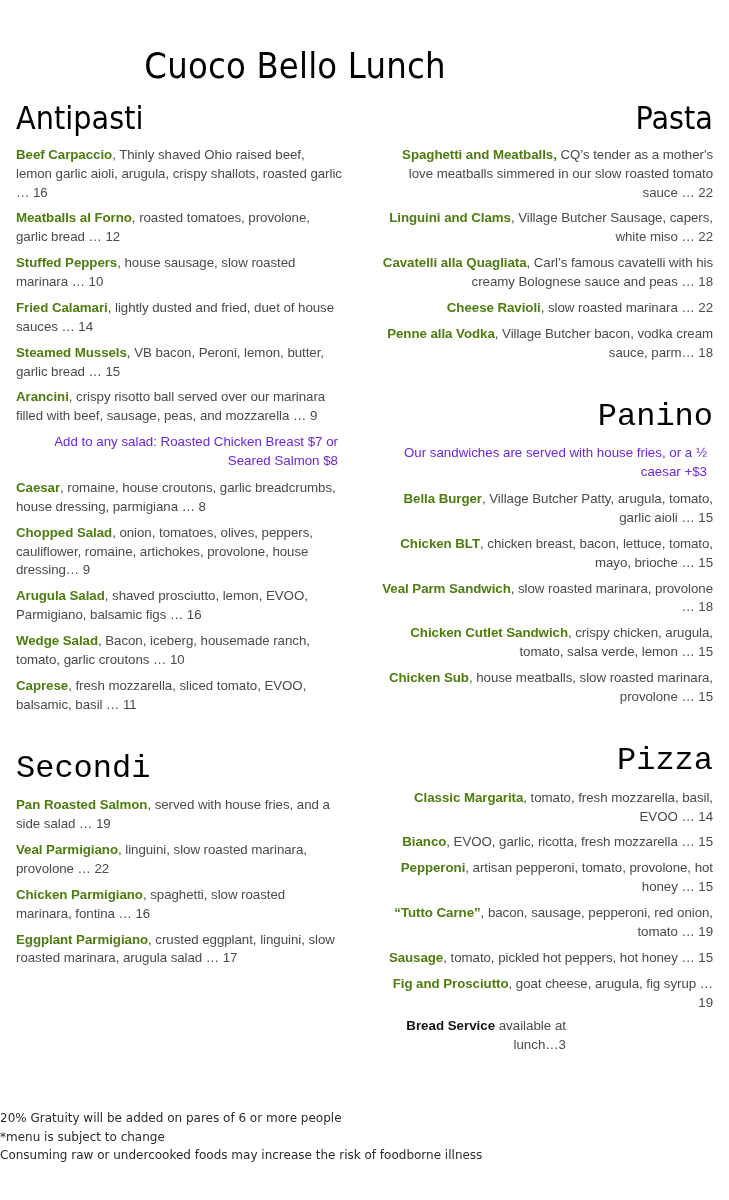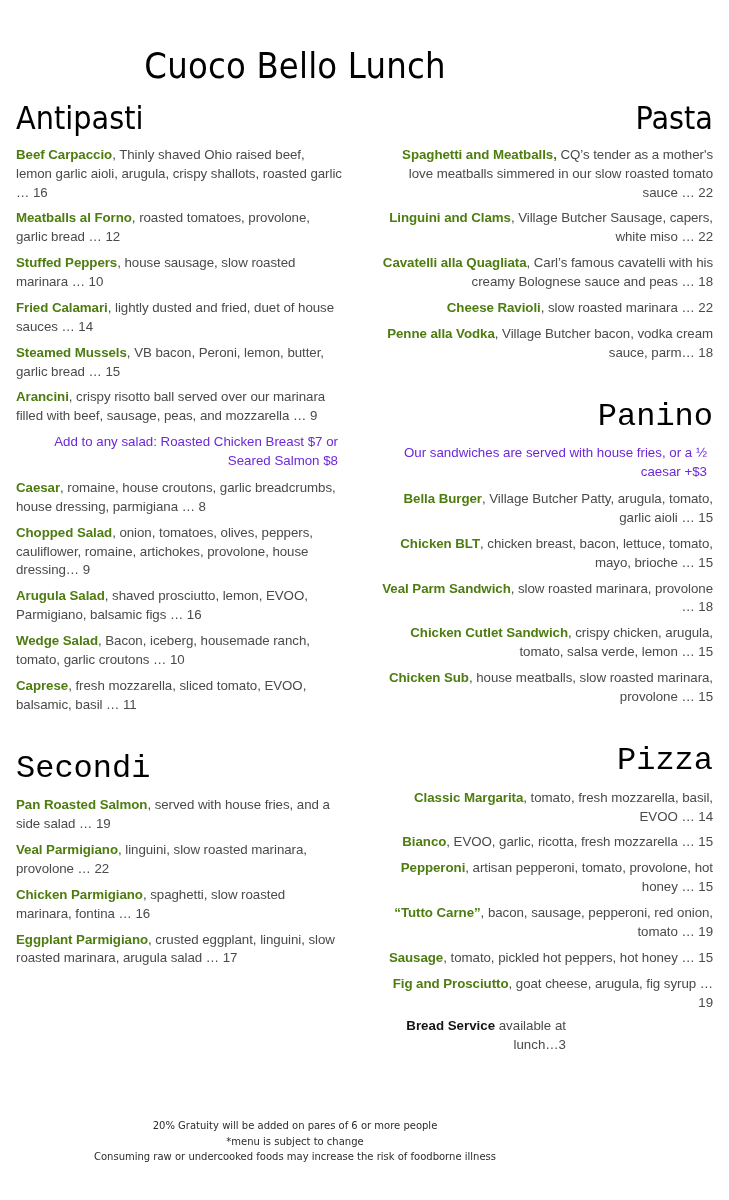--- a/index.html
+++ b/index.html
@@ -117,23 +117,23 @@
     font-weight: bold;
     color: #151515;
   }
 
   
   .footer {
     position: absolute;
     left: 0;
     right: 0;
     bottom: 36px;
-    text-align: center;
+    text-align: left;
     font-family: "DejaVu Sans", sans-serif;
-    font-size: 10px;
+    font-size: 12px;
     line-height: 1.52;
     color: #2b2b2b;
   }
   .footer div { margin: 0; }
 </style>
 </head>
 <body>
 
 <div class="page">
 

